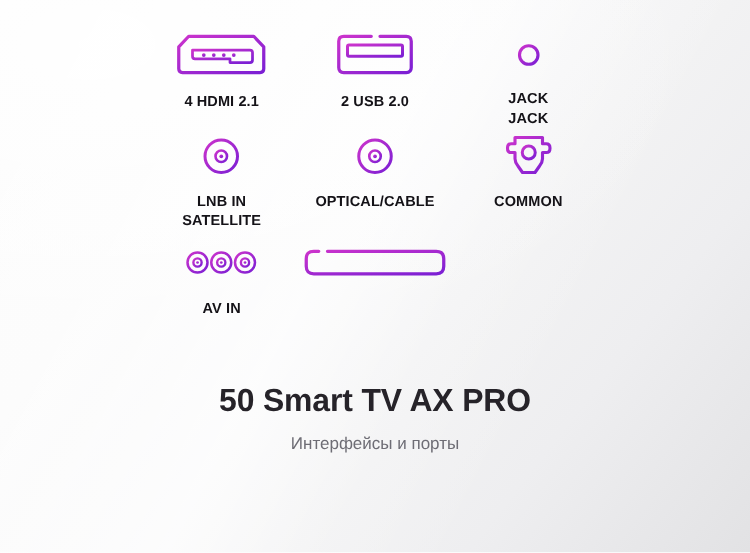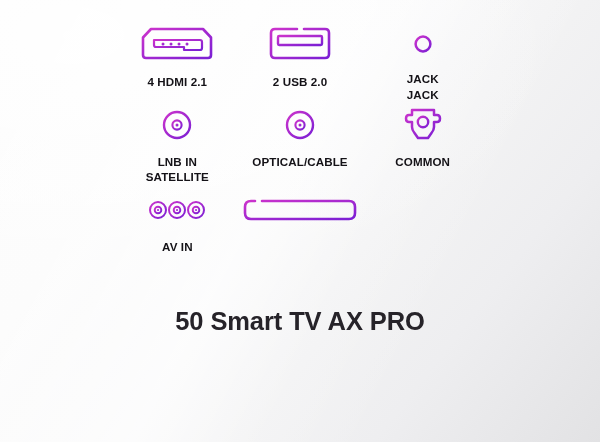--- a/index.html
+++ b/index.html
@@ -278,15 +278,16 @@
           <path d="M20 3 H107 Q113 3 113 9 V15 Q113 21 107 21 H9 Q3 21 3 15 V9 Q3 3 9 3 H13" fill="none" stroke="url(#g8)" stroke-width="2.6" stroke-linecap="round" stroke-linejoin="round"></path>
         </svg>
       </div>
     </div>
 
 
   </div>
 
   <div class="titles">
     <h1 id="product-title">50 Smart TV AX PRO</h1>
+    <p id="product-subtitle">Интерфейсы и порты</p>
   </div>
 
 </div>
 
 </body></html>

